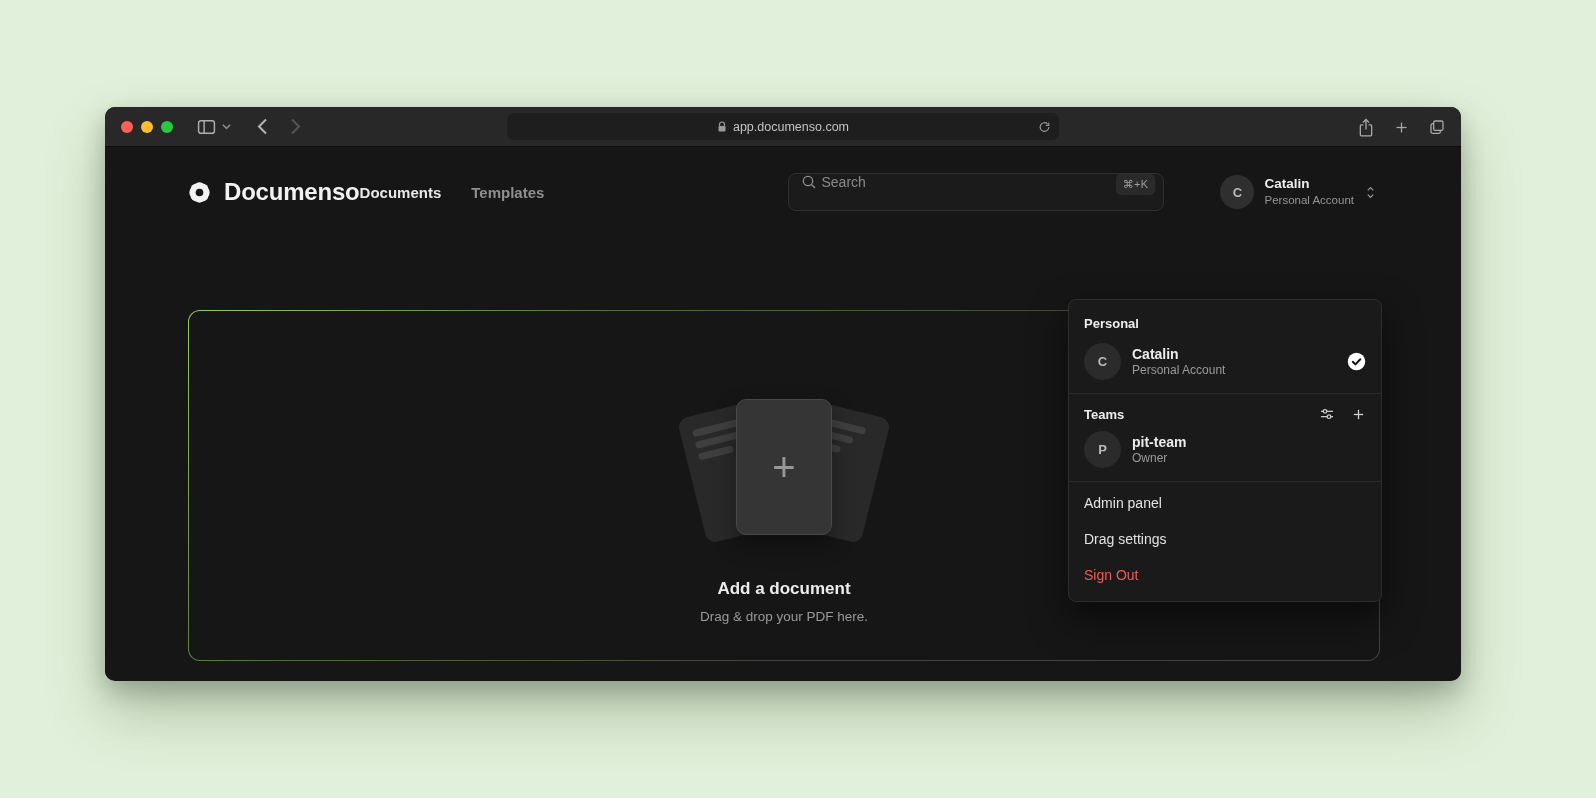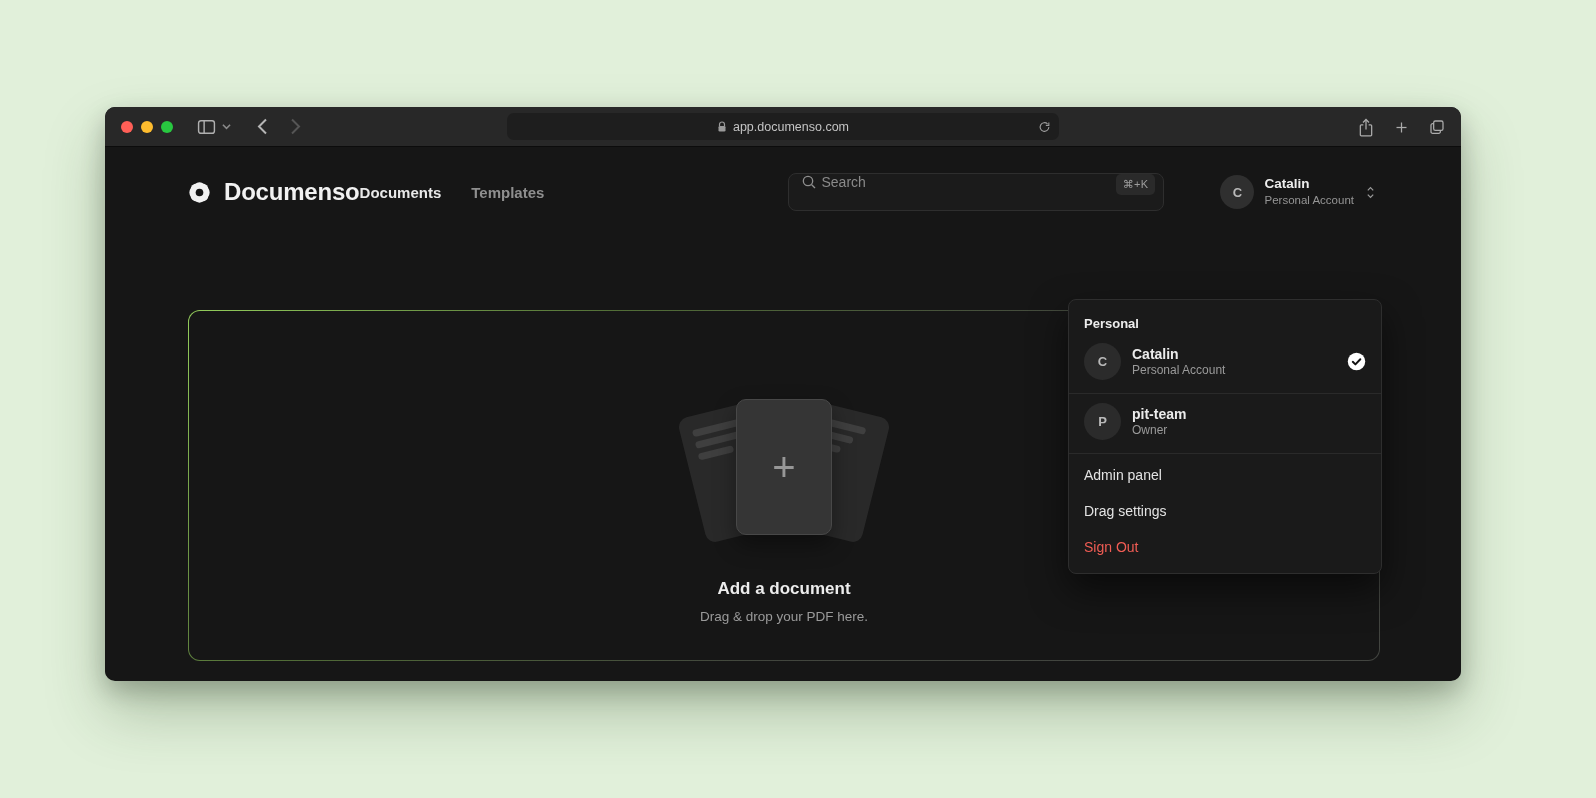--- a/index.html
+++ b/index.html
@@ -264,20 +264,39 @@
         <span class="m-check">
           <svg width="19" height="19" viewBox="0 0 24 24">
               <circle cx="12" cy="12" r="11" fill="#ffffff"></circle>
               <polyline points="7.3,12.4 10.6,15.6 16.8,9.2" fill="none" stroke="#111111" stroke-width="2.5" stroke-linecap="round" stroke-linejoin="round"></polyline>
             </svg>
         </span>
       </div>
 
       <div class="menu-divider"></div>
 
+      <div class="menu-teams-row">
+        <span class="menu-label">Teams</span>
+        <span class="teams-actions">
+          <span class="chrome-icn">
+            <svg width="16" height="16" viewBox="0 0 24 24" fill="none" stroke="currentColor" stroke-width="1.9">
+                <line x1="3" y1="8" x2="21" y2="8"></line>
+                <line x1="3" y1="16" x2="21" y2="16"></line>
+                <circle cx="9" cy="8" r="2.7" fill="#1a1a1a"></circle>
+                <circle cx="15" cy="16" r="2.7" fill="#1a1a1a"></circle>
+              </svg>
+          </span>
+          <span class="chrome-icn">
+            <svg width="15" height="15" viewBox="0 0 24 24" fill="none" stroke="currentColor" stroke-width="2.1">
+                <line x1="12" y1="4.5" x2="12" y2="19.5"></line>
+                <line x1="4.5" y1="12" x2="19.5" y2="12"></line>
+              </svg>
+          </span>
+        </span>
+      </div>
 
       <div class="menu-account">
         <span class="avatar">P</span>
         <span>
           <div class="m-name">pit-team</div>
           <div class="m-sub">Owner</div>
         </span>
       </div>
 
       <div class="menu-divider"></div>

